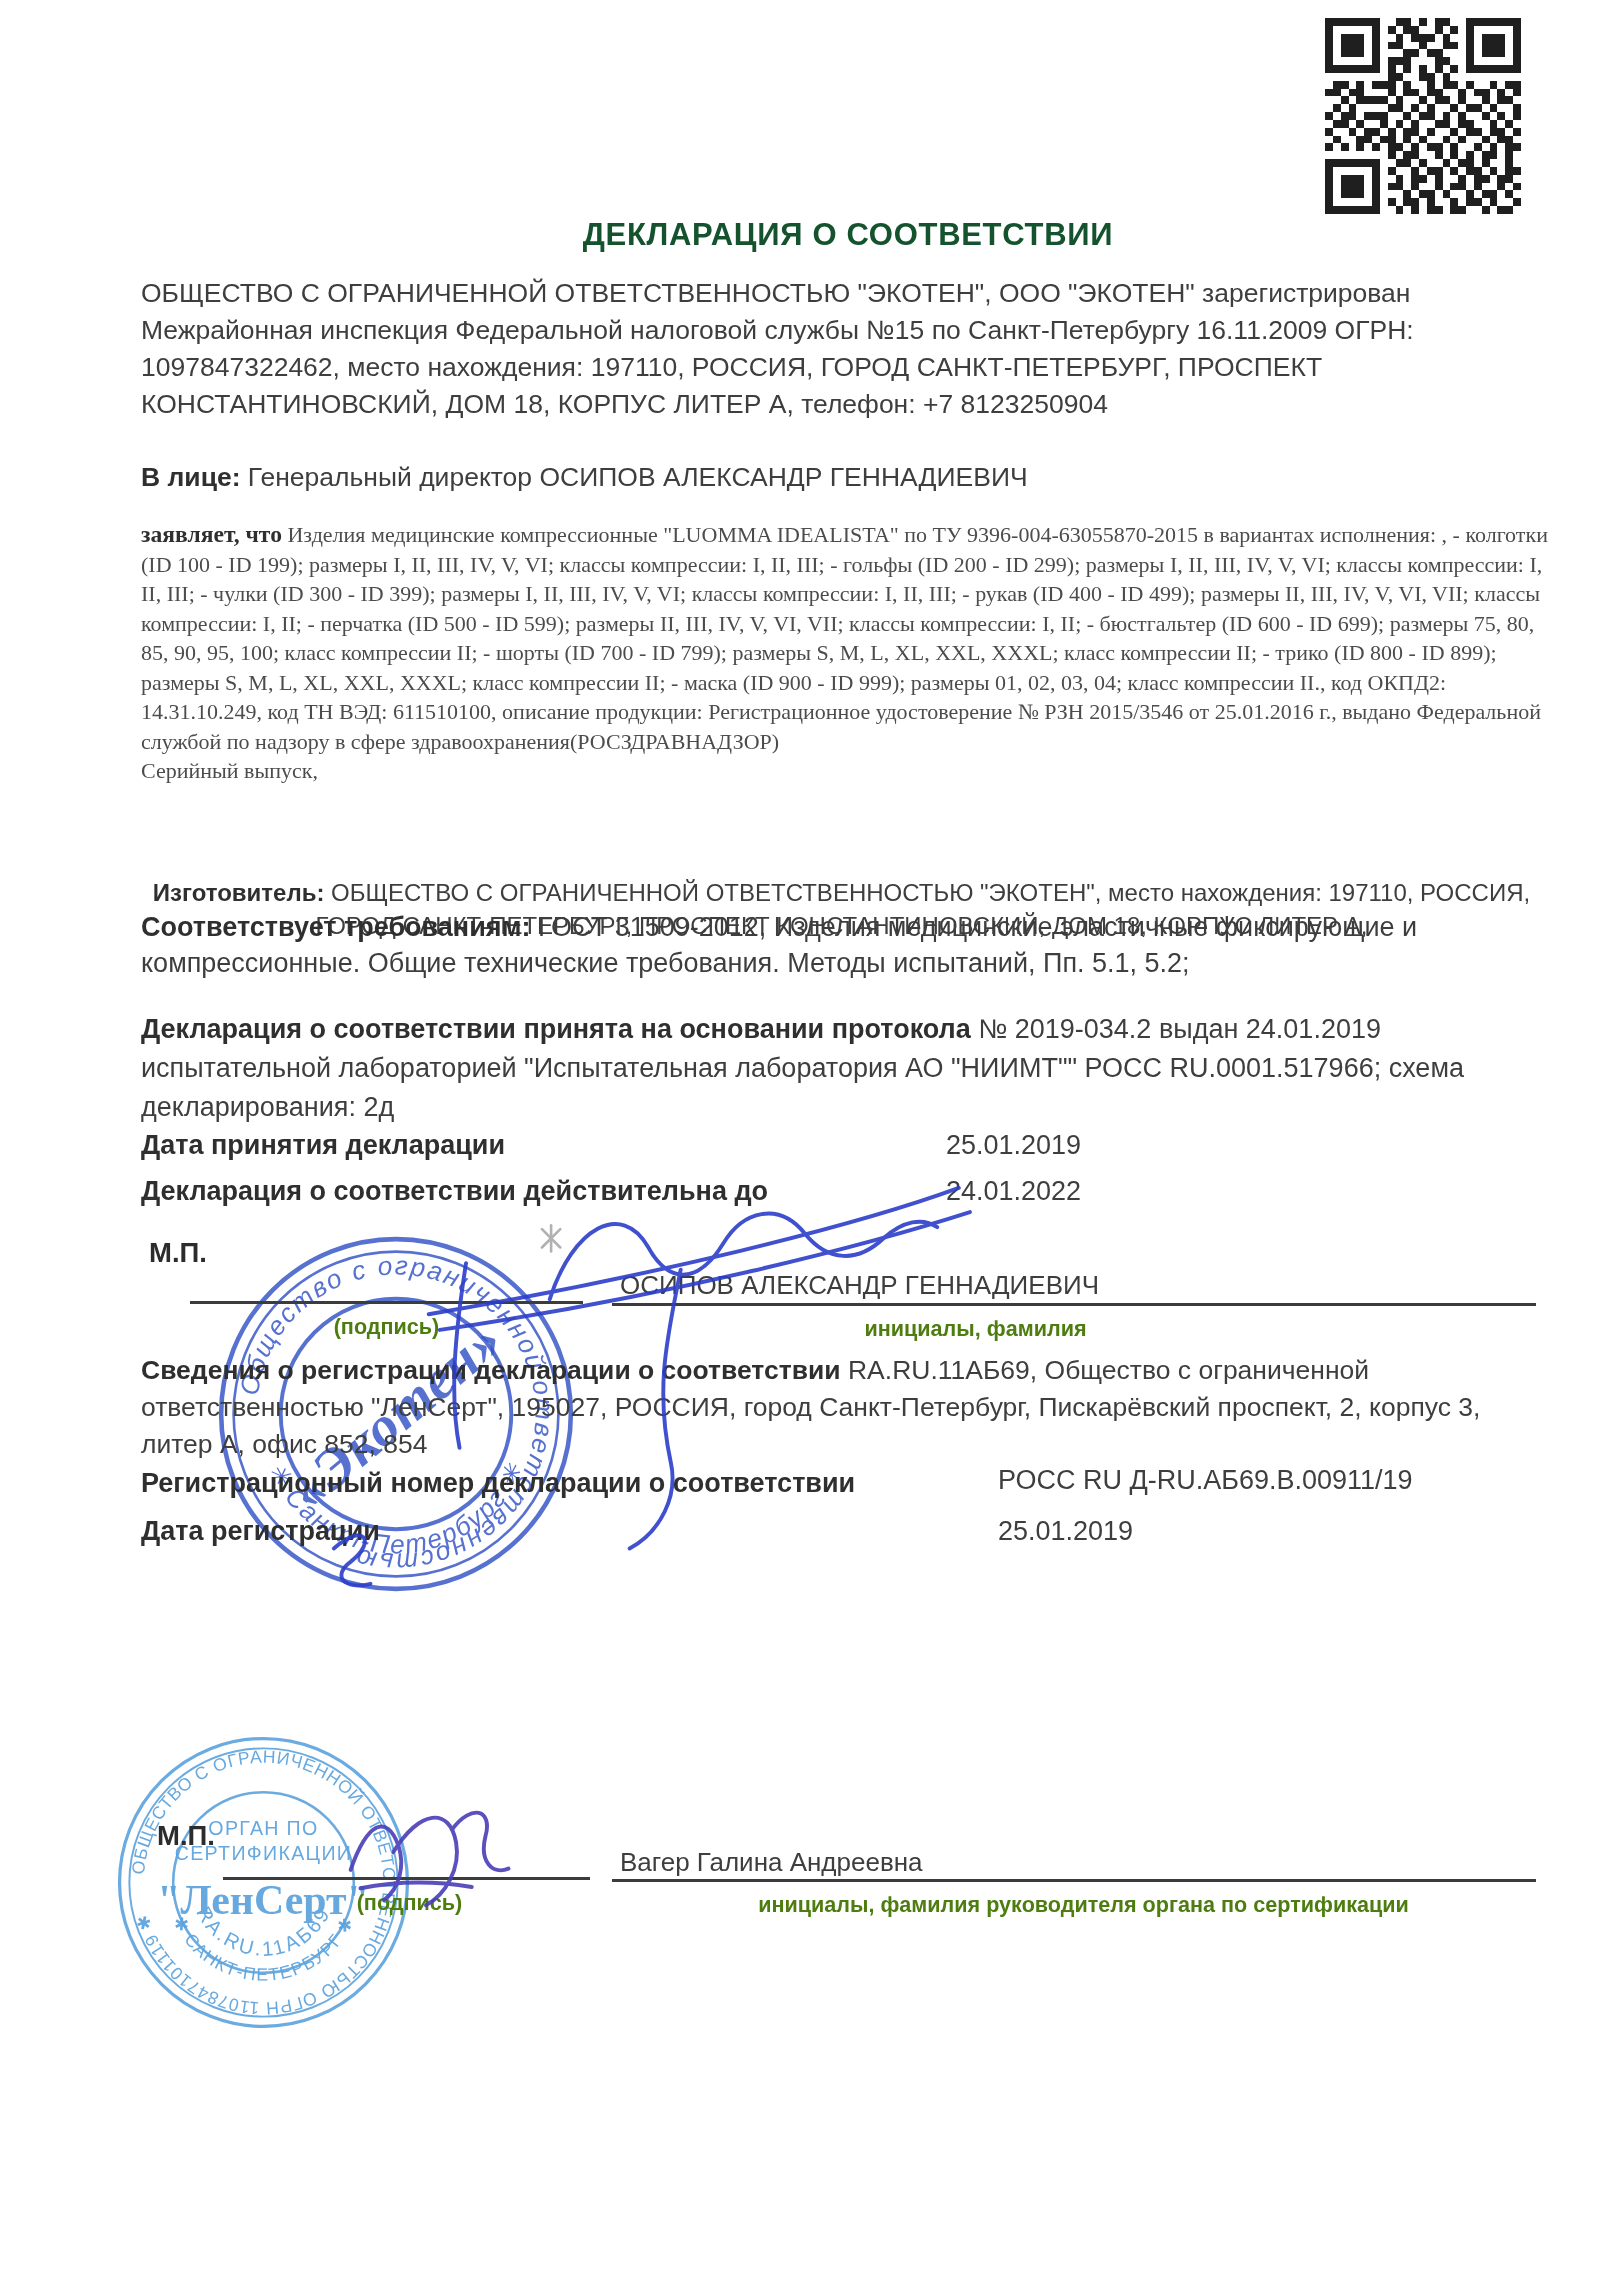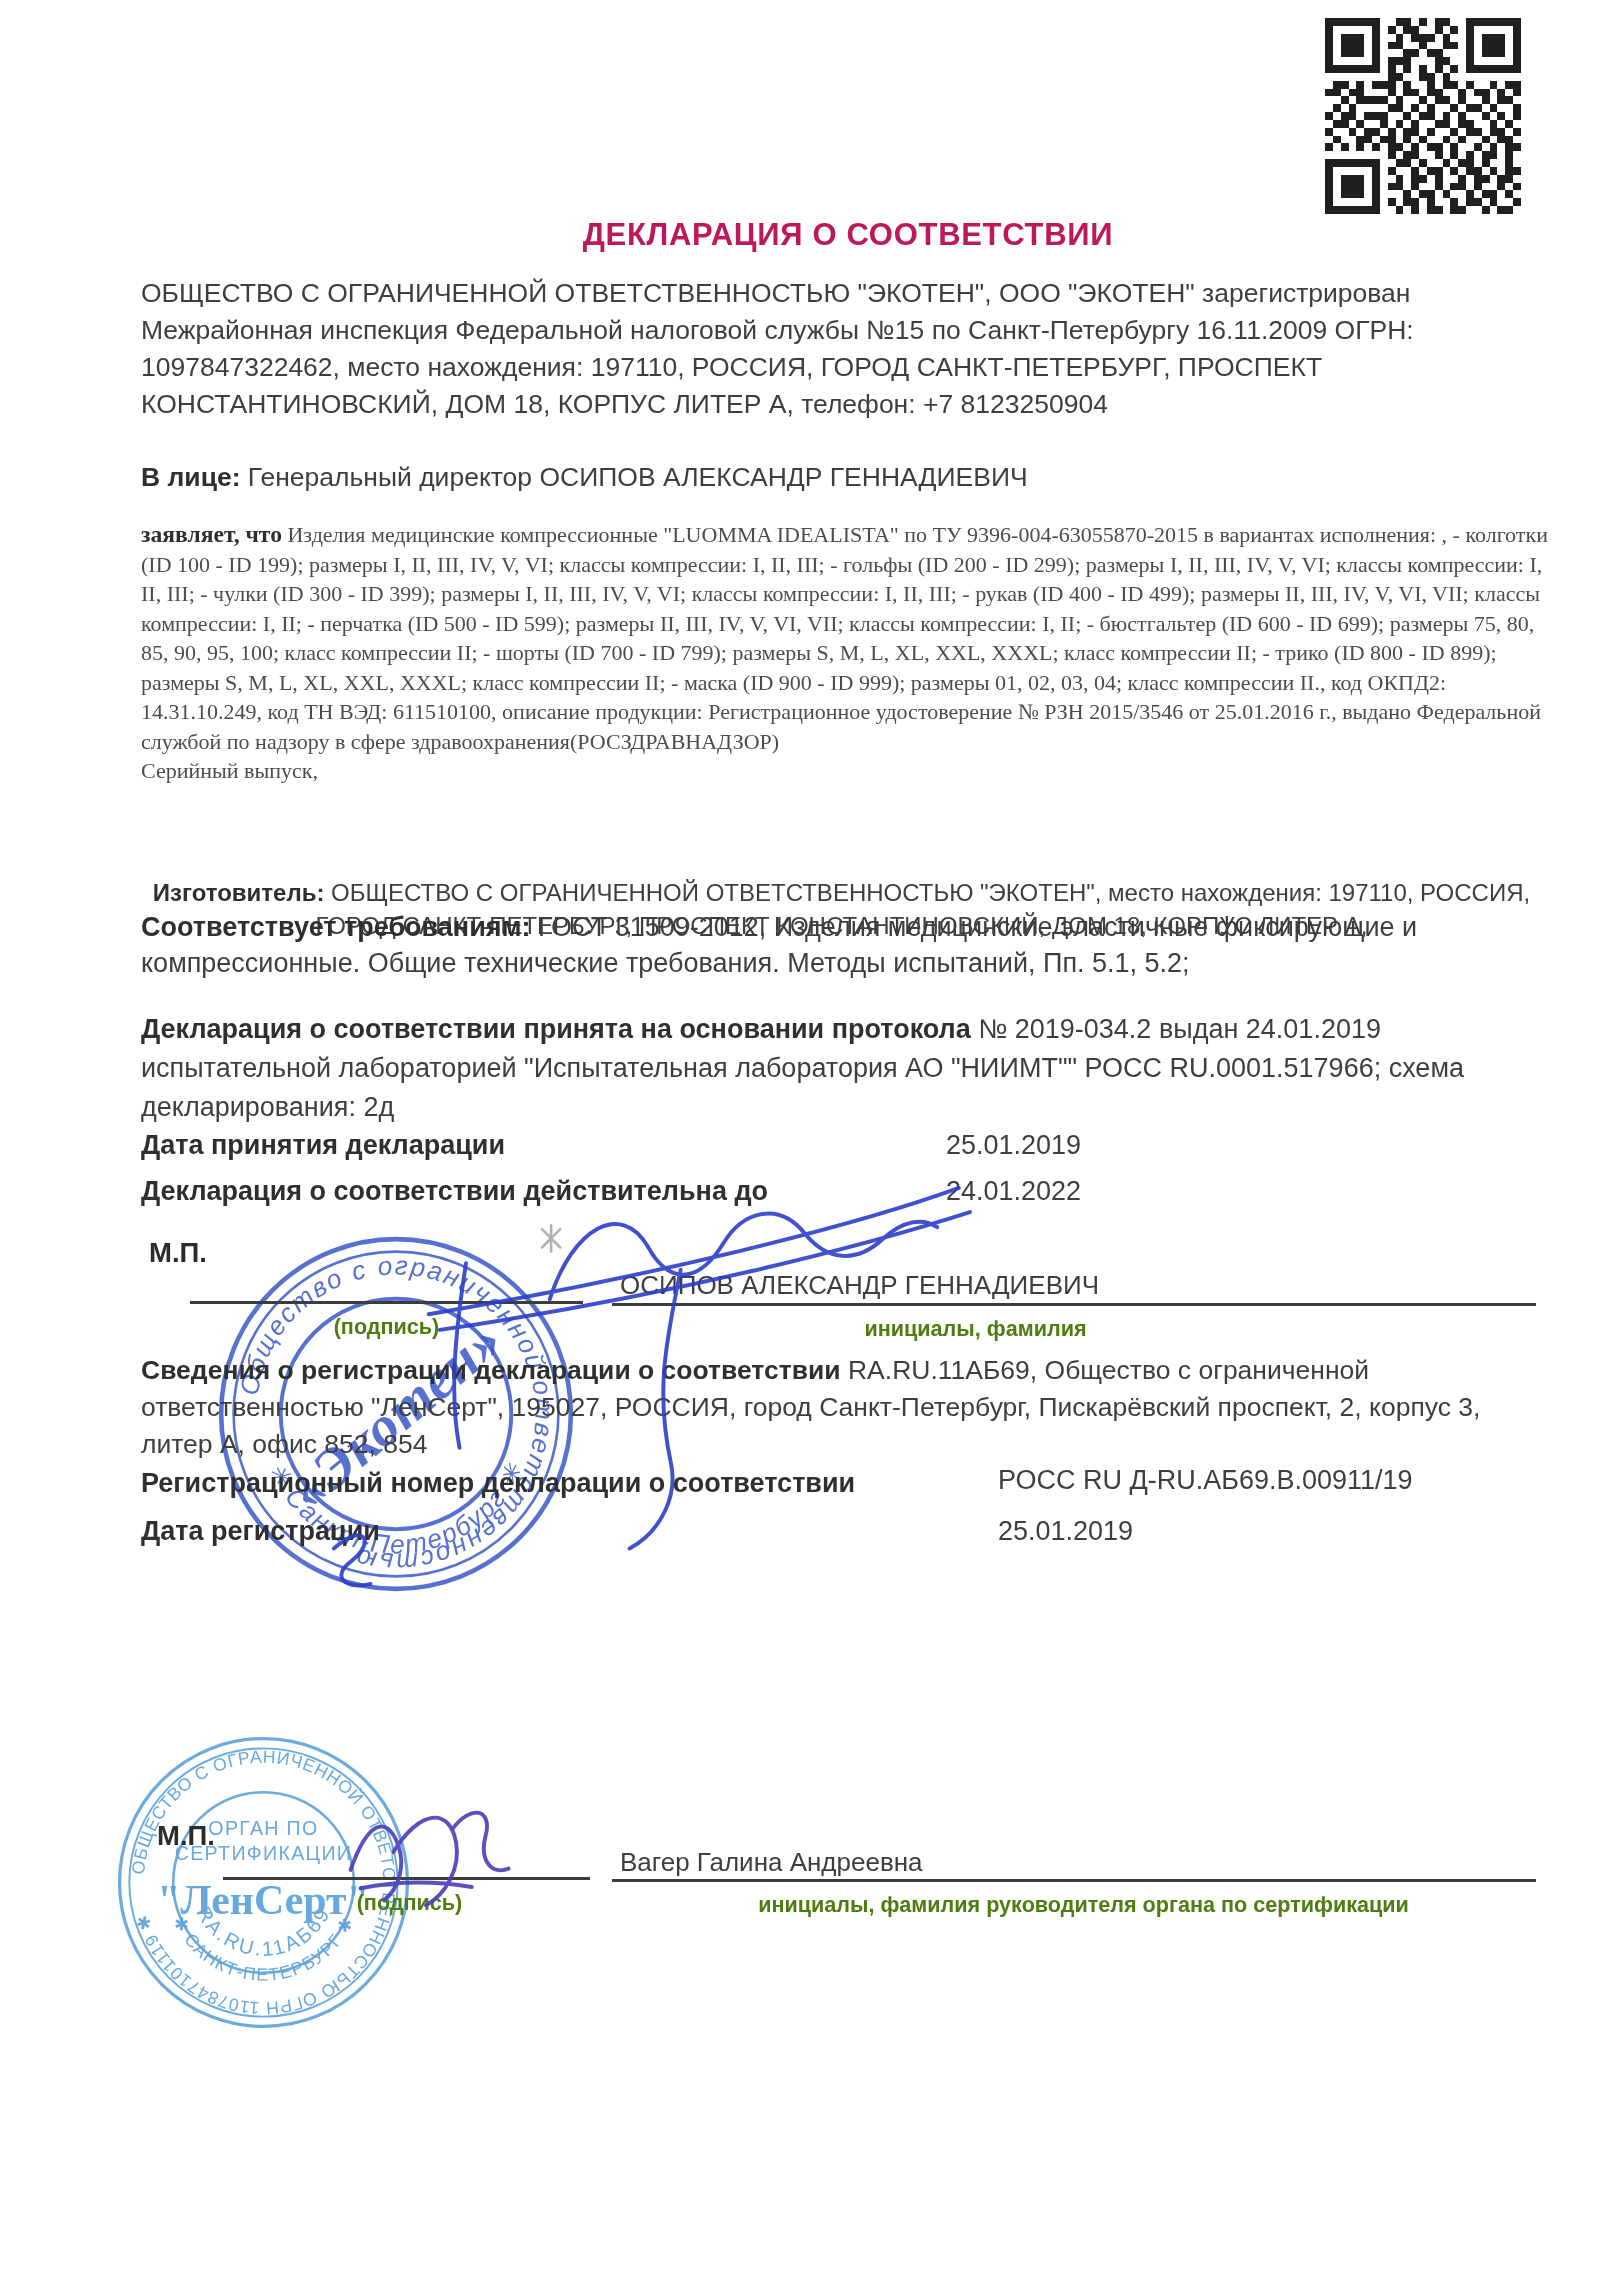--- a/index.html
+++ b/index.html
@@ -4,21 +4,21 @@
 <style>
   html,body{margin:0;padding:0;background:#e8e8e8;}
   #page{
     position:relative;width:1624px;height:2295px;background:#ffffff;
     font-family:"Liberation Sans", sans-serif;color:var(--text,#3e3e3e);
     overflow:hidden;margin:0 auto;
   }
   .abs{position:absolute;}
   .b{font-weight:bold;color:#2f2f2f;}
   #doc-title{left:141px;top:217px;width:1414px;text-align:center;
-    font-size:31px;font-weight:bold;letter-spacing:0.7px;color:#be185d;}
+    font-size:31px;font-weight:bold;letter-spacing:0.7px;color:#14532d;}
   .para{left:141px;width:1401px;line-height:37px;font-size:26.5px;z-index:2;}
   #company-para{top:275px;}
   #in-person{top:459px;}
   #declares-para{top:520px;width:1411px;font-size:22px;line-height:29.5px;color:#4c4c4c;font-family:Liberation Serif, serif;}
   #declares-para .lead{font-size:23.6px;}
   #serial-line{font-size:22px;color:#4c4c4c;}
   #manufacturer-para{top:876px;font-size:24px;line-height:33px;text-align:center;}
   #conforms-para{top:909px;font-size:27px;line-height:36px;}
   #basis-para{top:1010px;width:1407px;font-size:27px;line-height:39px;}
   .row-label{left:141px;font-size:27px;font-weight:bold;color:#2f2f2f;z-index:2;}

